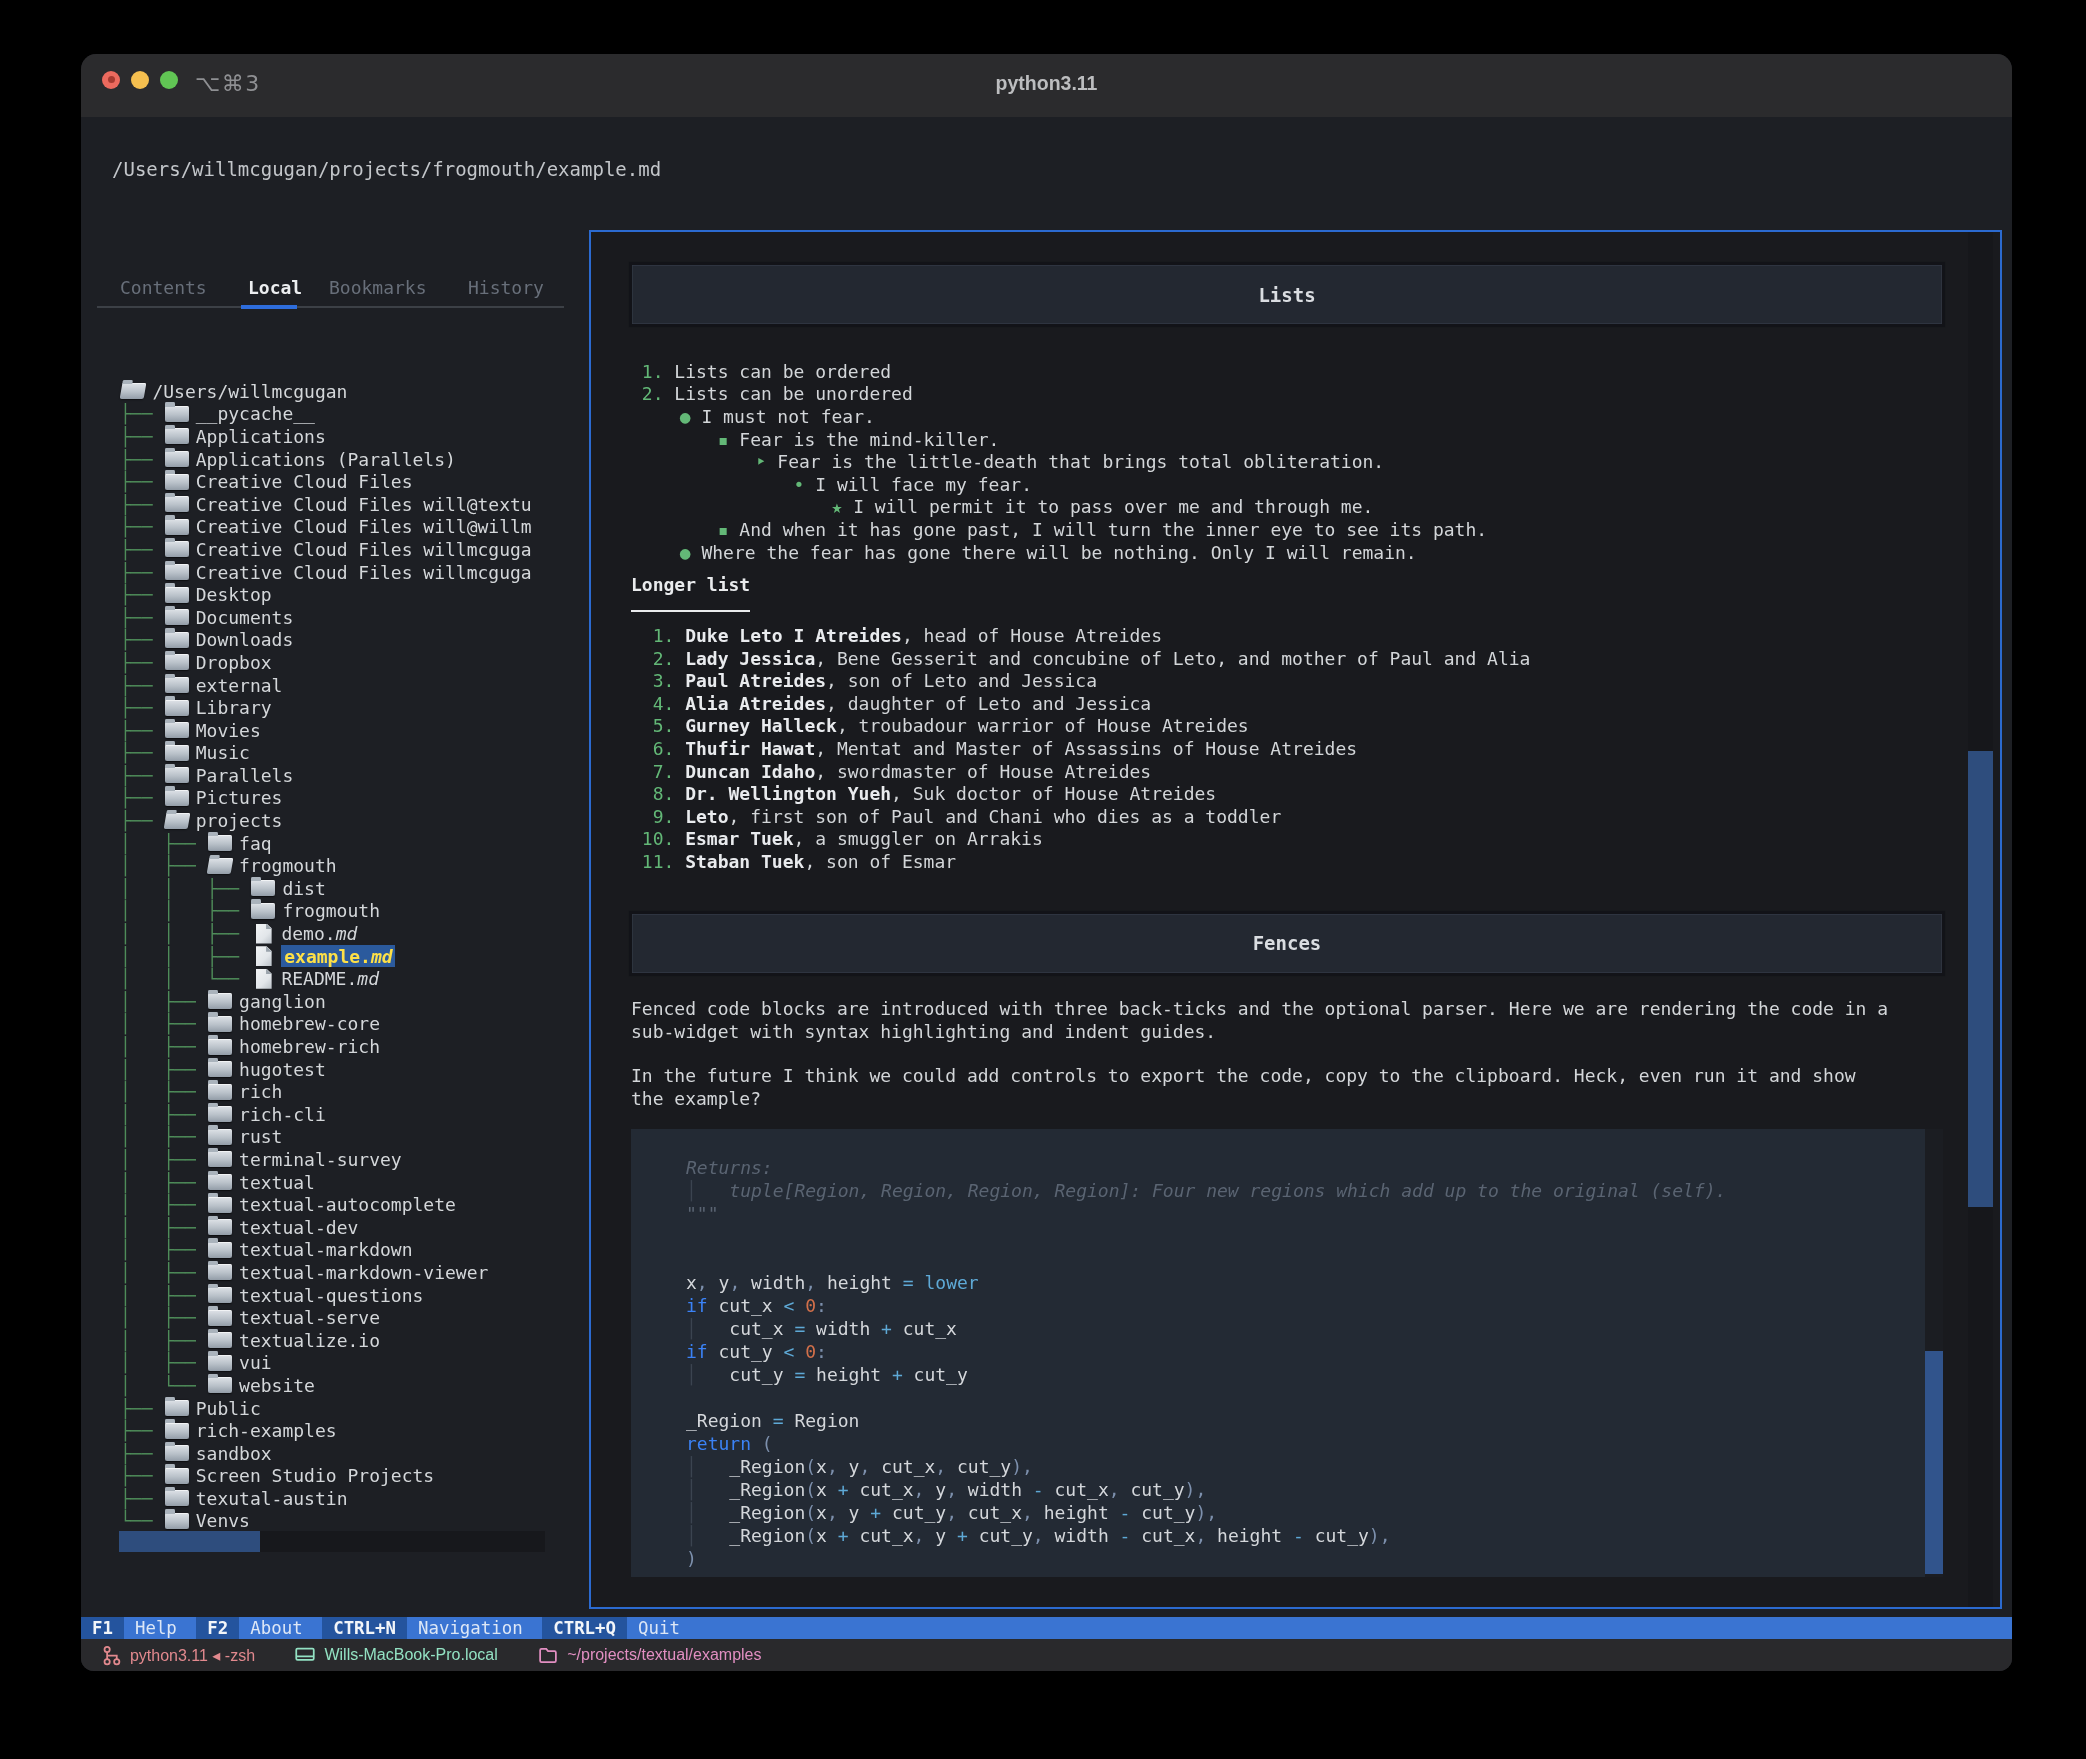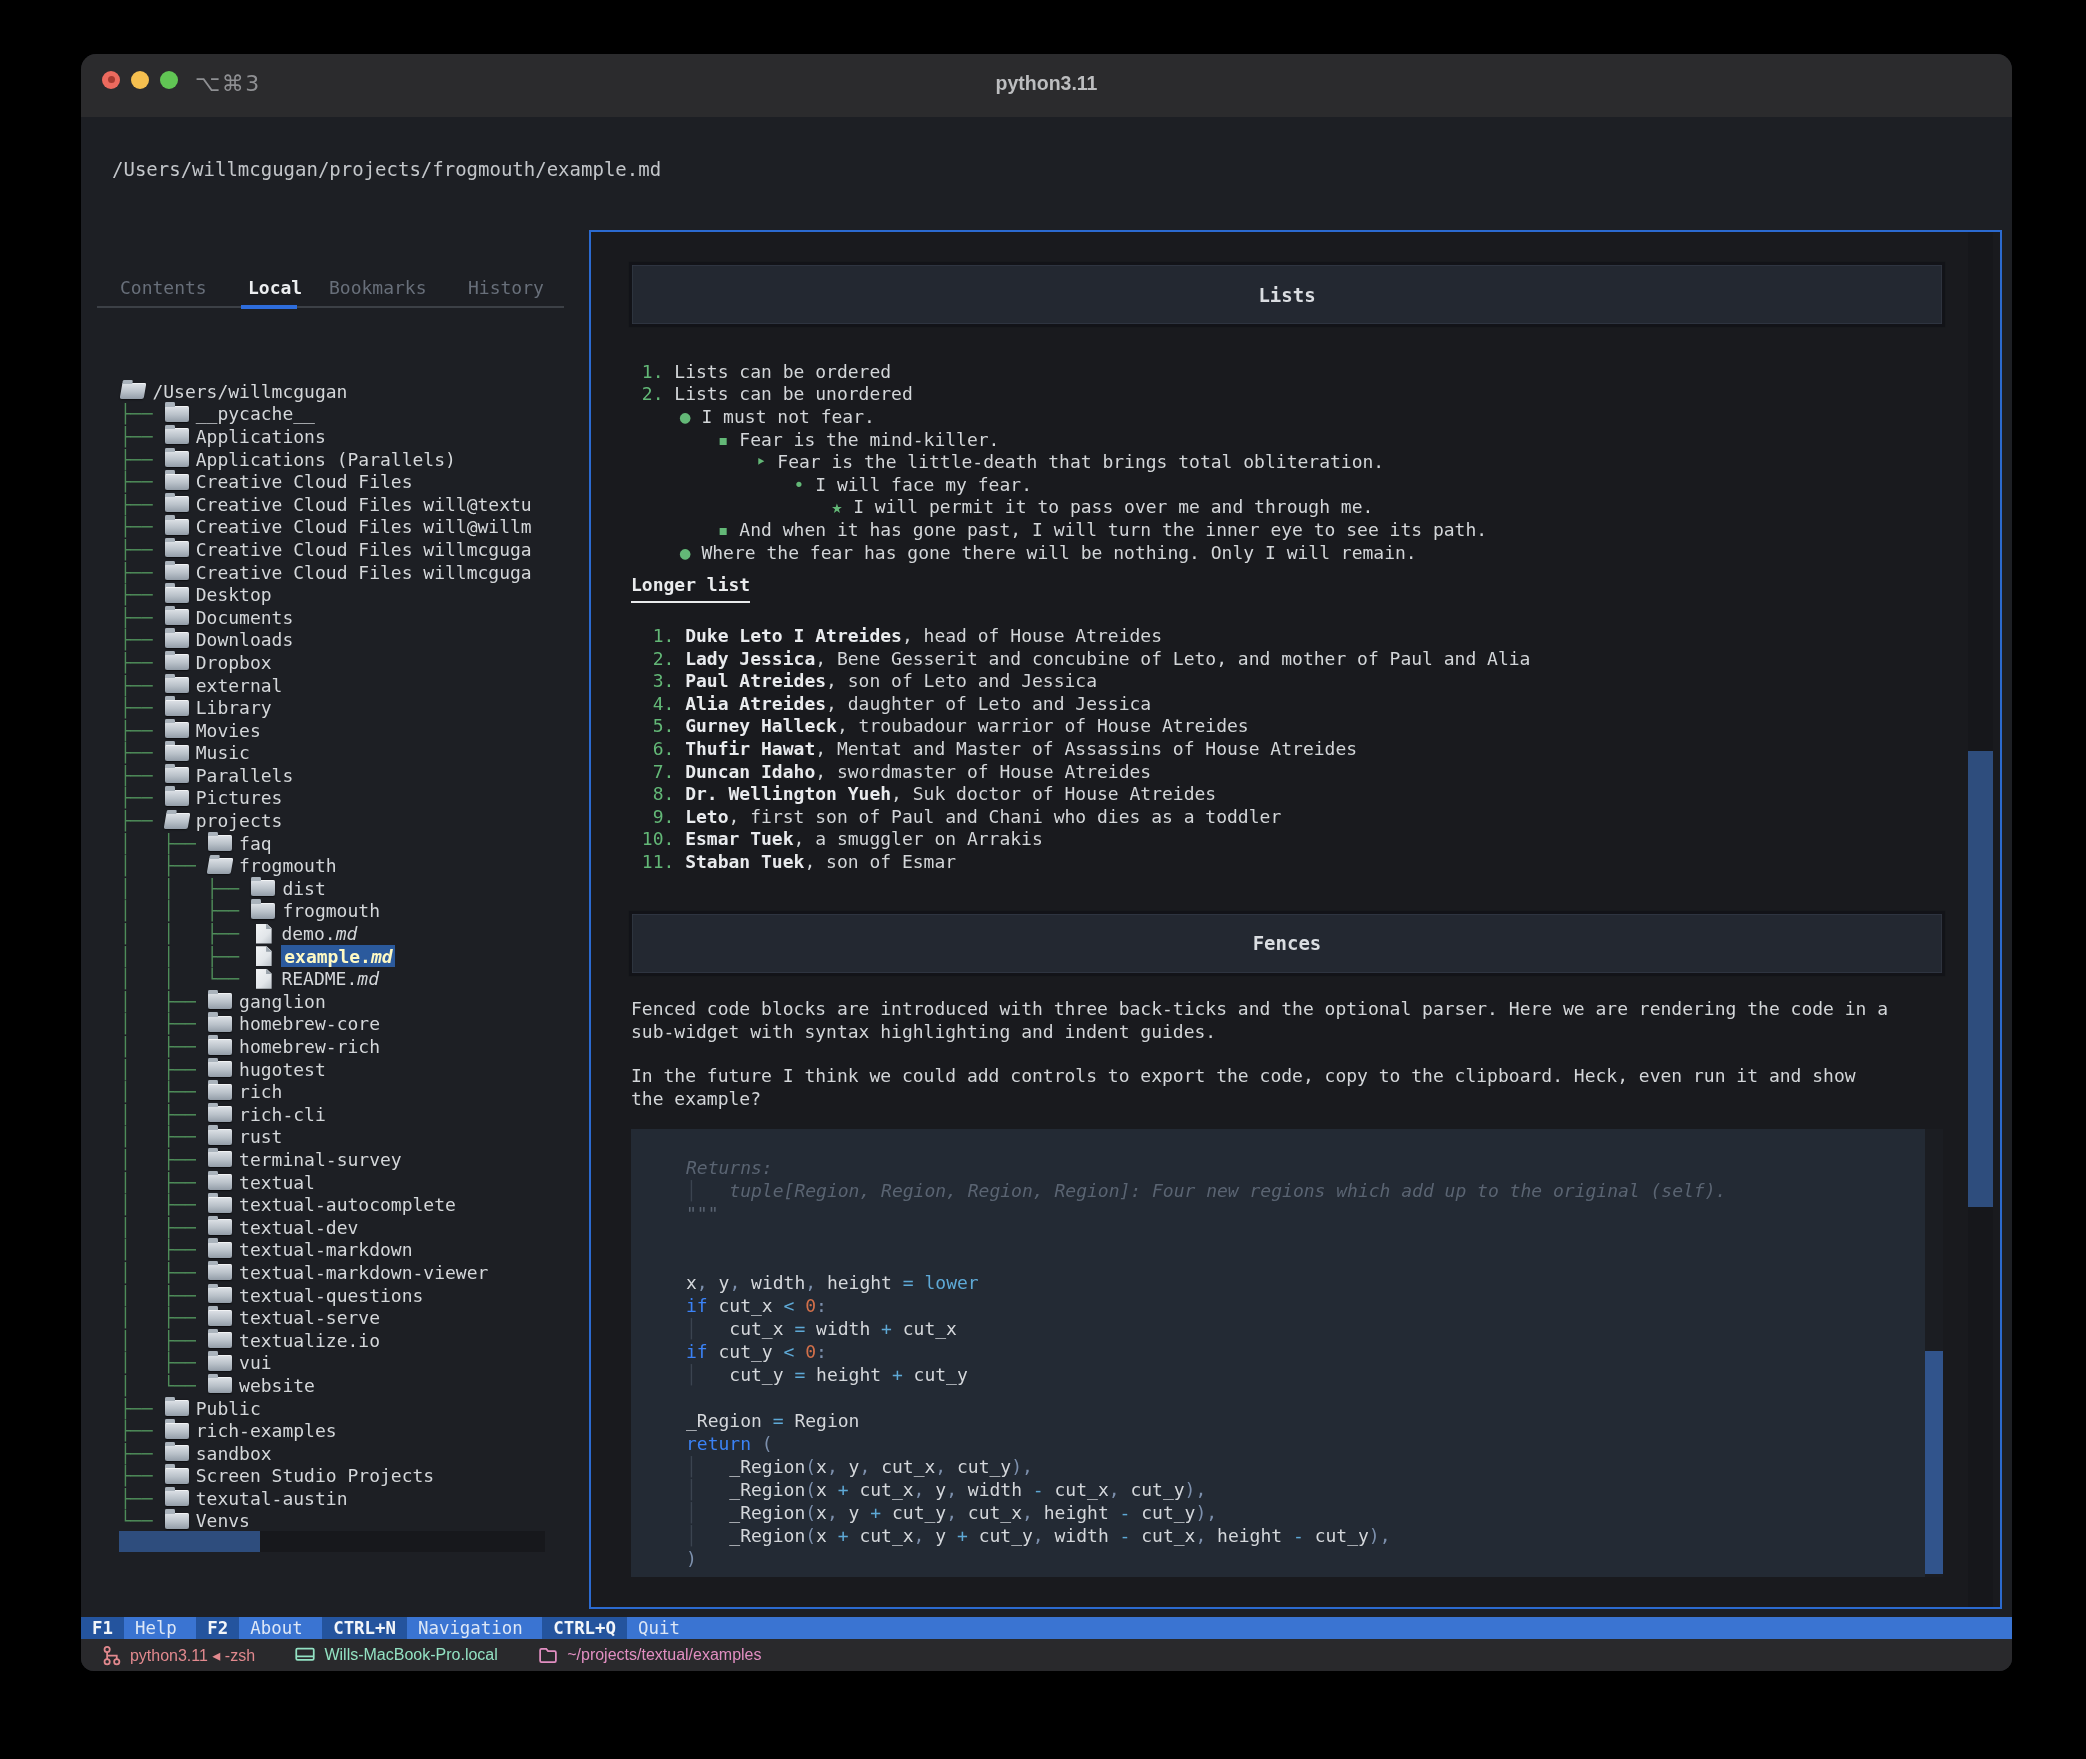--- a/index.html
+++ b/index.html
@@ -31,21 +31,21 @@
   .tab.active{color:#eceef0;font-weight:bold;}
   .tabline{position:absolute;left:16px;top:252px;width:467px;height:2.1px;background:#3c4046;}
   .tabline-active{position:absolute;left:160px;top:251px;width:56px;height:4.2px;background:#2e6ddc;}
 
   
   .tree{position:absolute;left:39px;top:326px;}
   .trow{display:flex;align-items:center;height:22.6px;white-space:pre;}
   .tg{color:#4e8c59;font-size:18px;white-space:pre;}
   .tlabel{font-size:18px;color:#d4d7da;white-space:pre;}
   .tlabel i{font-style:italic;}
-  .tlabel.sel{background:#2b5a9d;color:#fef9c3;font-weight:bold;padding:0.7px 2.8px;}
+  .tlabel.sel{background:#2b5a9d;color:#fde047;font-weight:bold;padding:0.7px 2.8px;}
   .icon{display:inline-block;position:relative;margin:0 7px 0 1.4px;flex:none;}
   .icon.folder,.icon.folder-open{width:24px;height:16px;border-radius:1.4px 2.1px 2.1px 2.1px;
       background:linear-gradient(180deg,#dfe3e8 0%,#b9c1c9 55%,#939da8 100%);
       box-shadow:inset 0 0.7px 0 rgba(255,255,255,.8),0 0.7px 1.4px rgba(0,0,0,.6);}
   .icon.folder::before,.icon.folder-open::before{content:"";position:absolute;top:-3.5px;left:0;
       width:9.8px;height:4.2px;border-radius:1.4px 1.4px 0 0;background:#aab3bc;}
   .icon.folder-open{transform:skewX(-10deg);}
   .icon.file{width:16px;height:20px;margin:0 9.8px 0 5.6px;
       background:linear-gradient(135deg,#f2f4f6 0%,#e2e6ea 60%,#b9c0c7 100%);
       clip-path:polygon(0 0,68% 0,100% 24%,100% 100%,0 100%);
@@ -69,21 +69,21 @@
   .panel.first{margin-top:32px;}
   .panel.second{margin-top:40px;}
   .mdlist{margin-top:35px;font-size:18px;color:#d3d6d9;}
   .mdlist2{margin-top:9.8px;font-size:18px;color:#d3d6d9;}
   .mli{height:22.6px;display:flex;align-items:center;white-space:pre;}
   .mk{color:#63b877;}
   .mknum{display:inline-block;width:3ch;text-align:right;color:#63b877;}
   .mli b{color:#e9ebee;}
   .h2wrap{margin-top:11px;height:40px;}
   .h2{display:inline-block;font-size:18px;font-weight:bold;color:#e9ebed;
-      border-bottom:2.1px solid #e9ebed;padding-bottom:6px;}
+      border-bottom:2.1px solid #e9ebed;padding-bottom:15px;}
   .para{font-size:18px;color:#d3d6d9;}
   .para.p1{margin-top:24px;}
   .para.p2{margin-top:21px;}
   .pline{height:23px;white-space:pre;}
 
   
   .codeblock{position:relative;margin-top:18px;background:#232a34;
              padding:5.6px 18px 5.6px 55px;font-size:18px;}
   .cl{height:23px;white-space:pre;}
   .tk-g{color:#3b4450;}

